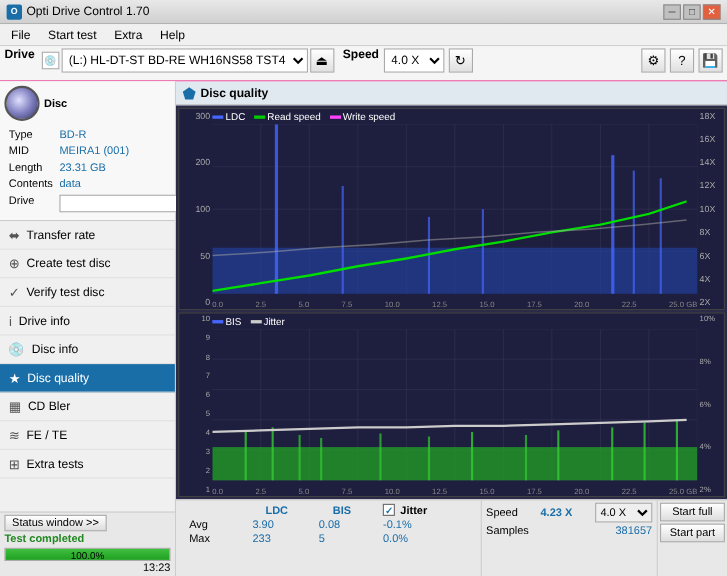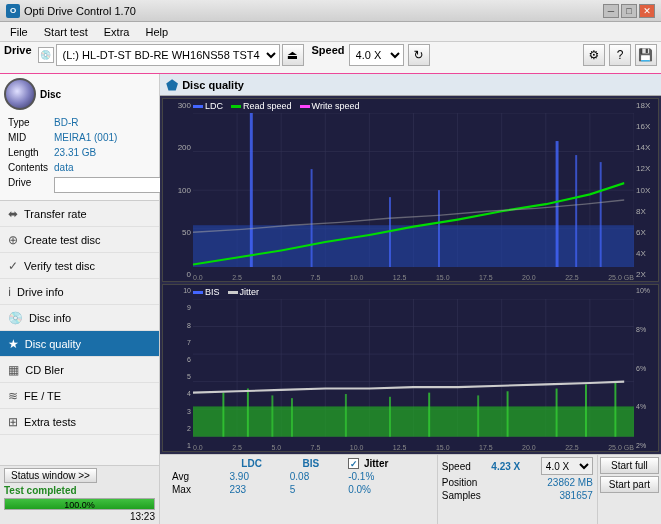--- a/index.html
+++ b/index.html
@@ -615,24 +615,20 @@
 
       <div class="right-stats">
         <div class="stat-row">
           <span class="stat-label">Speed</span>
           <span class="stat-value">4.23 X</span>
           <select style="height:18px;font-size:10px;border:1px solid #aaa;width:52px;">
             <option>4.0 X</option>
           </select>
         </div>
         <div class="stat-row">
-          <span class="stat-label">Position</span>
-          <span class="stat-value2">23862 MB</span>
-        </div>
-        <div class="stat-row">
           <span class="stat-label">Samples</span>
           <span class="stat-value2">381657</span>
         </div>
       </div>
 
       <div class="action-btns">
         <button class="action-btn">Start full</button>
         <button class="action-btn">Start part</button>
       </div>
 

